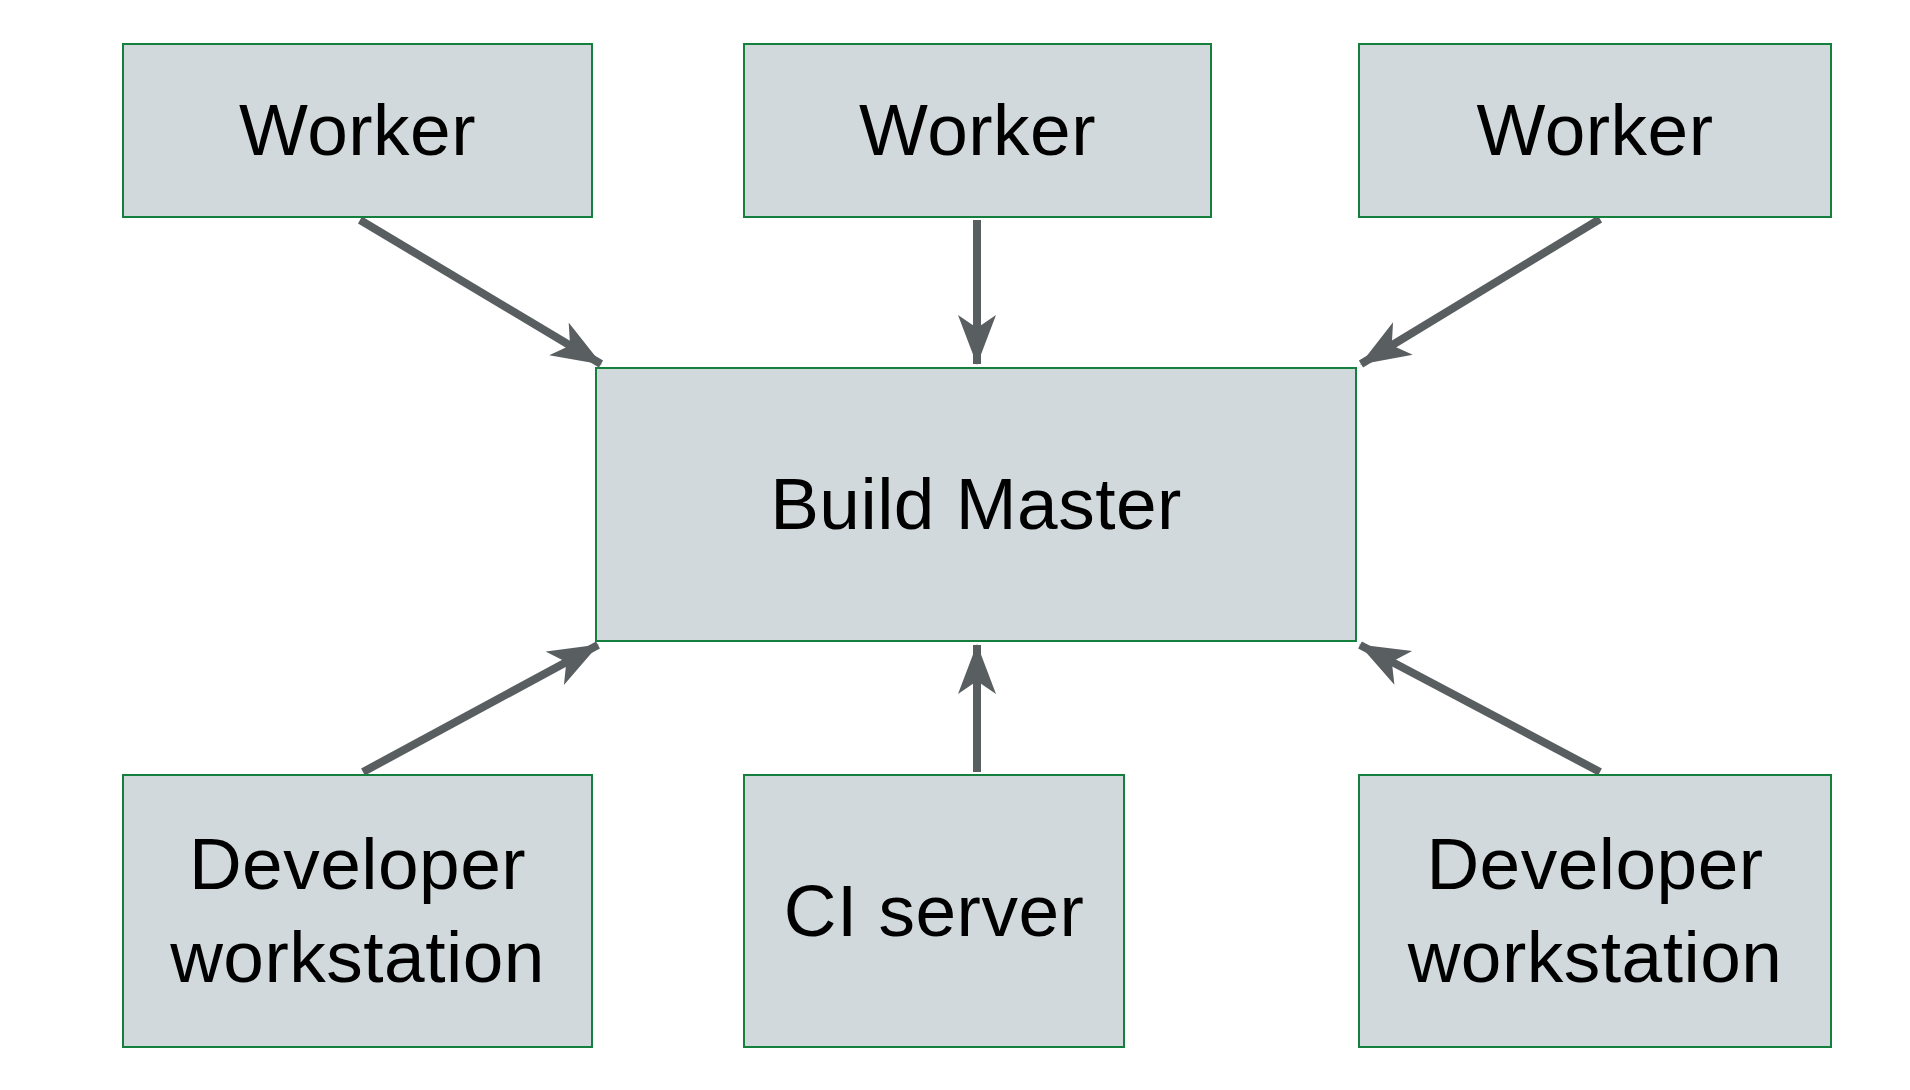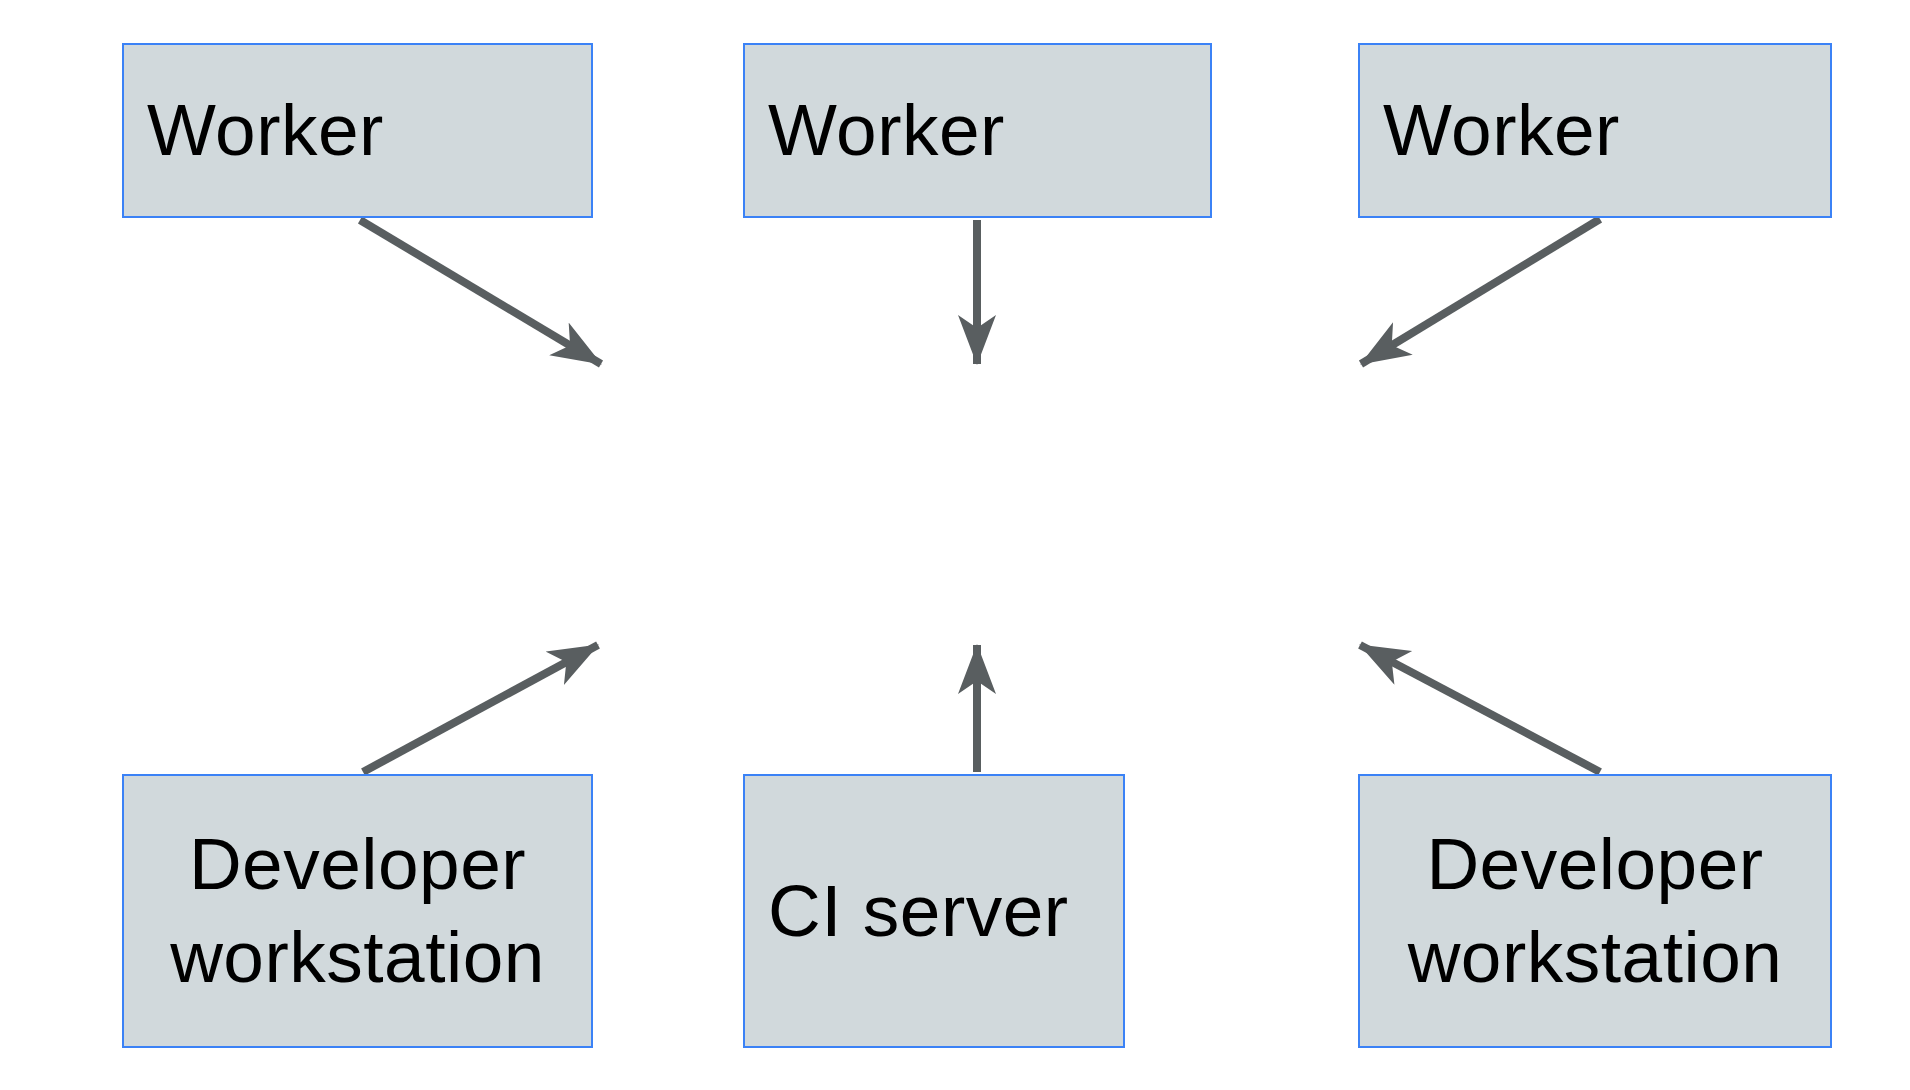--- a/index.html
+++ b/index.html
@@ -23,23 +23,24 @@
     height: 1090px;
   }
   .arrows-layer line {
     stroke: #595e60;
     stroke-width: 8;
   }
   .node {
     position: absolute;
     box-sizing: border-box;
     background: #d1d9dc;
-    border: 2px solid #3b82f6;
+    border: 2px solid #15803d;
     display: flex;
     align-items: center;
+    justify-content: center;
     text-align: center;
     color: #000000;
     font-size: 73px;
     line-height: 1.27;
     letter-spacing: 0.5px;
     padding: 0 23px;
   }
   
   .node.worker-1 { left: 122px; top: 43px;  width: 471px; height: 175px; }
   .node.worker-2 { left: 743px; top: 43px;  width: 469px; height: 175px; }
@@ -76,20 +77,23 @@
   </div>
 
   <div class="node worker-2">
     <span>Worker</span>
   </div>
 
   <div class="node worker-3">
     <span>Worker</span>
   </div>
 
+  <div class="node build-master">
+    <span>Build Master</span>
+  </div>
 
   <div class="node dev-ws-1">
     <span>Developer workstation</span>
   </div>
 
   <div class="node ci-server">
     <span>CI server</span>
   </div>
 
   <div class="node dev-ws-2">

